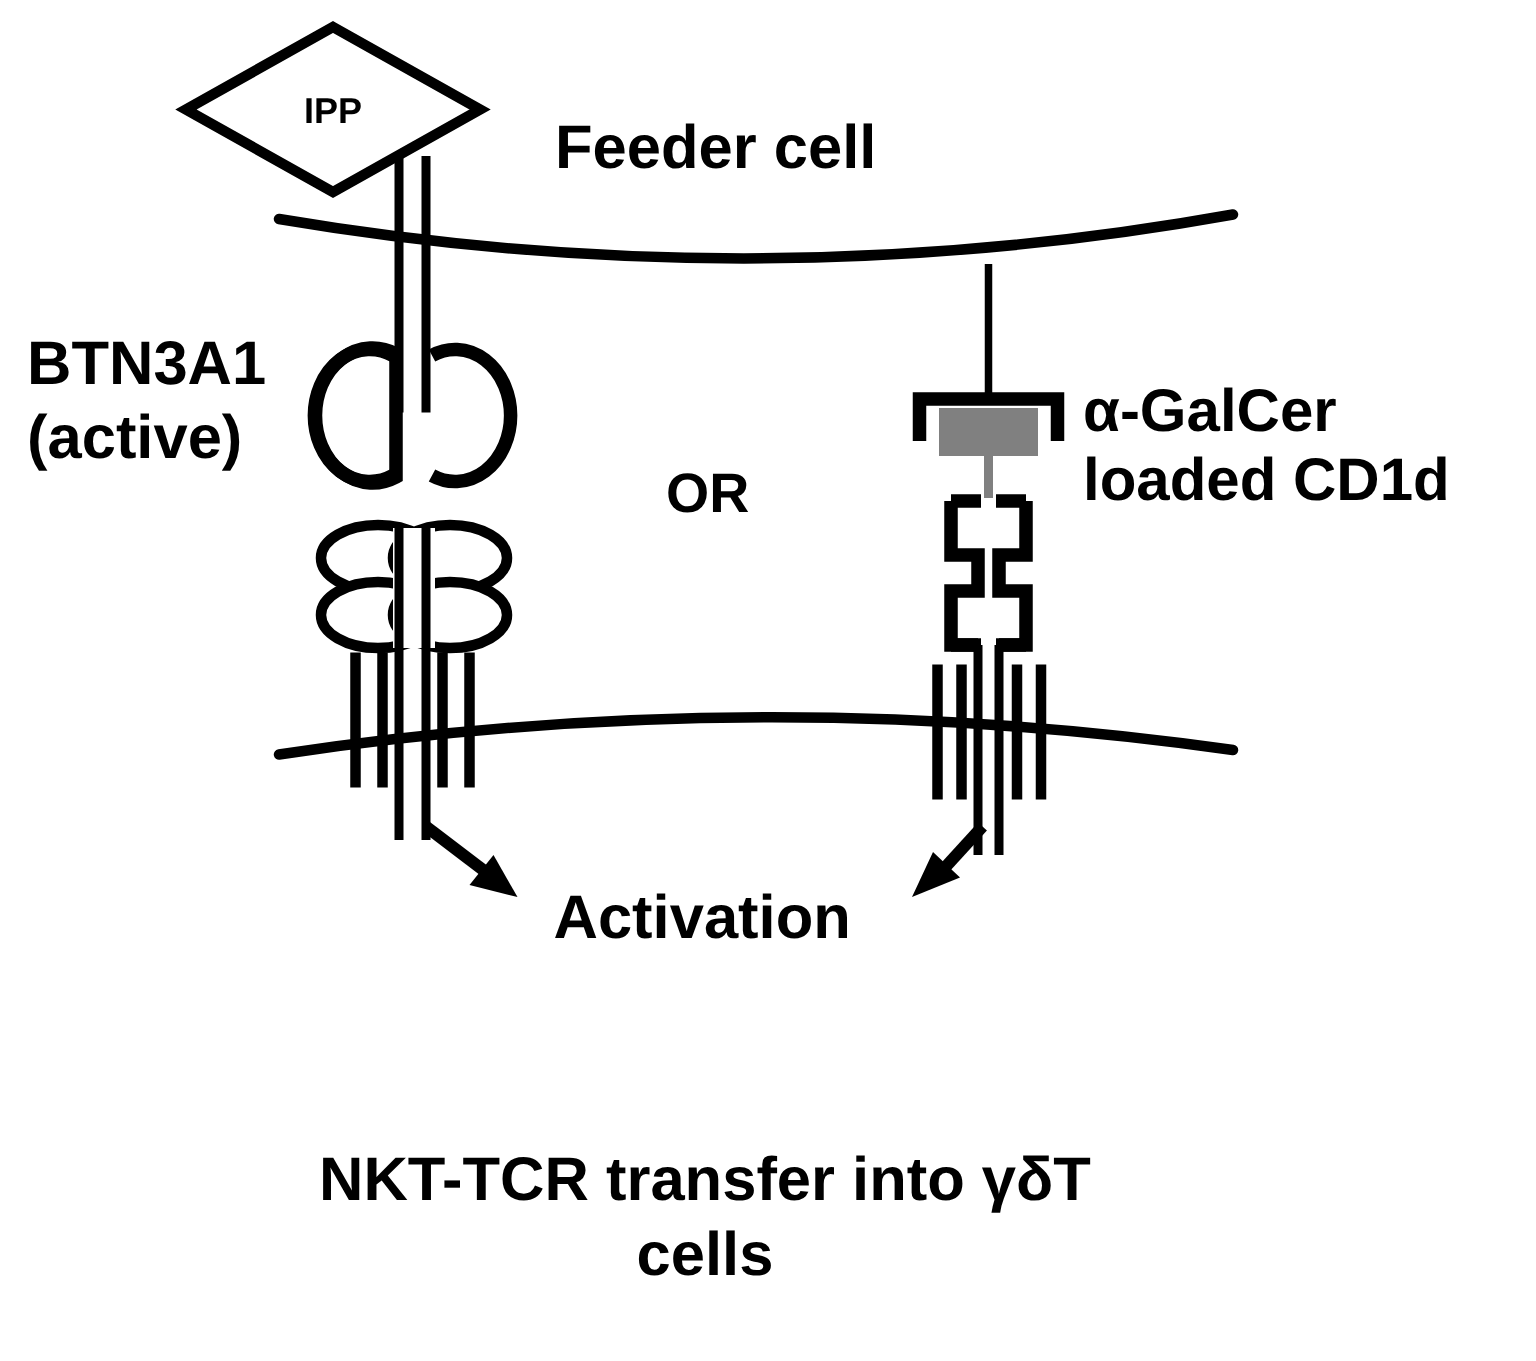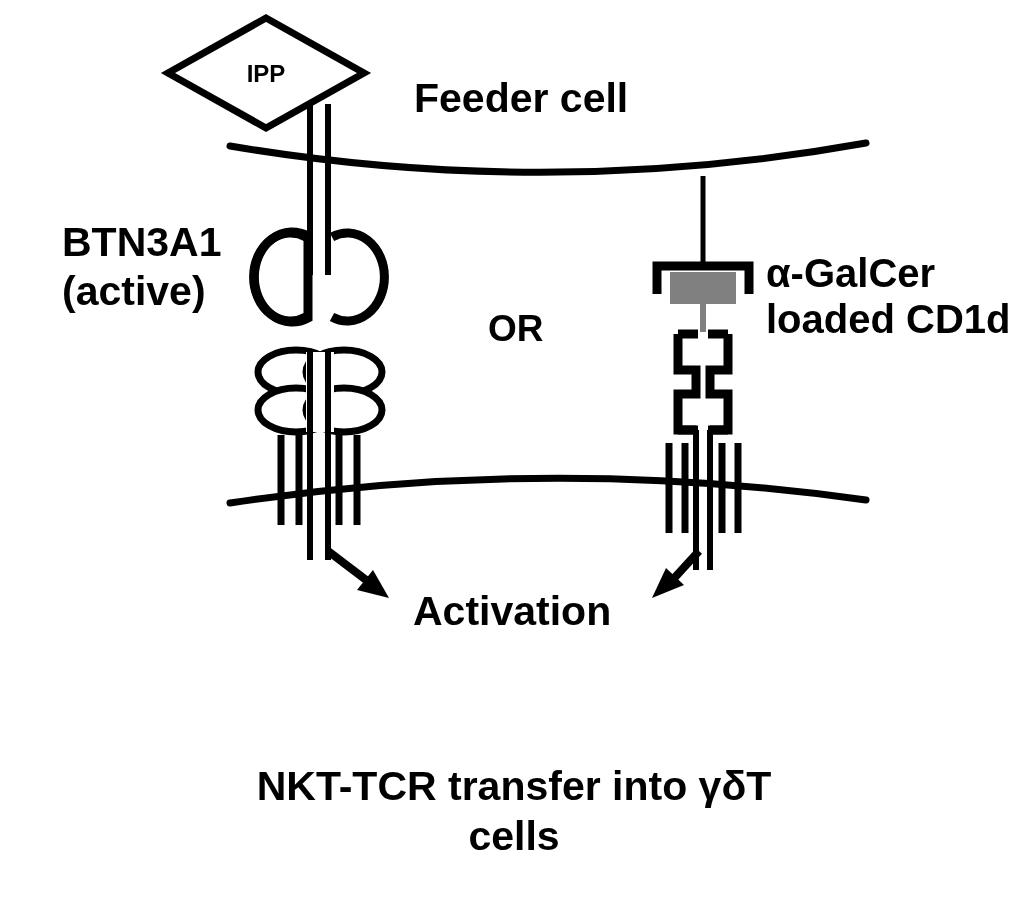--- a/index.html
+++ b/index.html
@@ -12,21 +12,20 @@
     width: 1024px;
     height: 907px;
     font-family: "Liberation Sans", sans-serif;
     overflow: hidden;
   }
   #figure-root {
     position: relative;
     width: 900px;
     height: 907px;
     background: #ffffff;
-    padding-left: 44px;
   }
   svg#diagram {
     display: block;
     width: 1024px;
     height: 907px;
   }
   .stroke-black {
     fill: none;
     stroke: #000000;
     stroke-linecap: butt;

